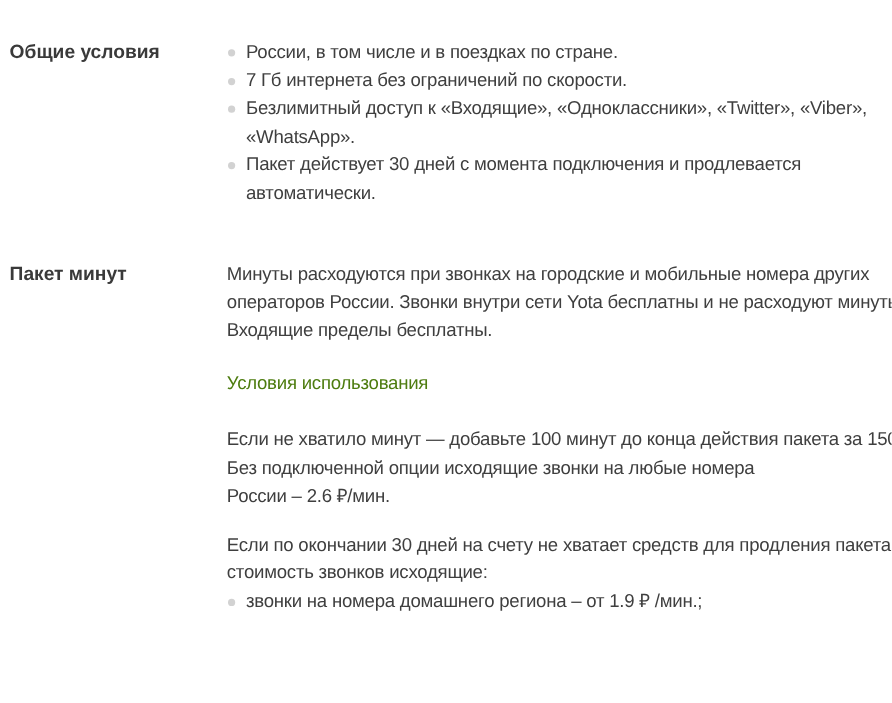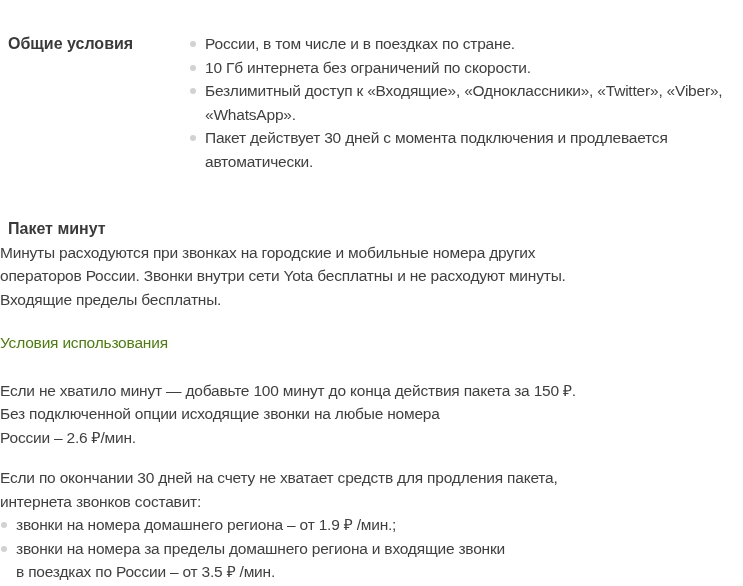--- a/index.html
+++ b/index.html
@@ -36,41 +36,41 @@
   .line { white-space:nowrap; }
   ul.dots { list-style:none; }
   ul.dots li { position:relative; padding-left:16px; }
   .dot {
     position:absolute;
     left:1px; top:9px;
     width:6px; height:6px;
     border-radius:50%;
     background:#d2d2d2;
   }
-  .section-minutes { margin-top:44px;flex-direction:column; }
+  .section-minutes { margin-top:44px; }
   .subheading { color:#4d7c0f; margin-top:20px; }
   .para-add { margin-top:24px; }
   .para-renew { margin-top:17px; }
 </style>
 </head>
 <body>
 
 <div class="page">
 
   <div class="row">
     <div class="row-label">Общие условия</div>
     <div class="row-content">
       <ul class="dots">
         <li>
           <span class="dot"></span>
           <div class="line">России, в том числе и в поездках по стране.</div>
         </li>
         <li>
           <span class="dot"></span>
-          <div class="line">10 Гб интернета без ограничений по скорости.</div>
+          <div class="line">7 Гб интернета без ограничений по скорости.</div>
         </li>
         <li>
           <span class="dot"></span>
           <div class="line">Безлимитный доступ к «Входящие», «Одноклассники», «Twitter», «Viber»,</div>
           <div class="line">«WhatsApp».</div>
         </li>
         <li>
           <span class="dot"></span>
           <div class="line">Пакет действует 30 дней с момента подключения и продлевается</div>
           <div class="line">автоматически.</div>
@@ -92,31 +92,26 @@
       <div class="subheading line">Условия использования</div>
 
       <div class="para-add">
         <div class="line">Если не хватило минут — добавьте 100 минут до конца действия пакета за 150 ₽.</div>
         <div class="line">Без подключенной опции исходящие звонки на любые номера</div>
         <div class="line">России – 2.6 ₽/мин.</div>
       </div>
 
       <div class="para-renew">
         <div class="line">Если по окончании 30 дней на счету не хватает средств для продления пакета,</div>
-        <div class="line">интернета звонков составит:</div>
+        <div class="line">стоимость звонков исходящие:</div>
       </div>
 
       <ul class="dots">
         <li>
           <span class="dot"></span>
           <div class="line">звонки на номера домашнего региона – от 1.9 ₽ /мин.;</div>
-        </li>
-        <li>
-          <span class="dot"></span>
-          <div class="line">звонки на номера за пределы домашнего региона и входящие звонки</div>
-          <div class="line">в поездках по России – от 3.5 ₽ /мин.</div>
         </li>
       </ul>
 
     </div>
   </div>
 
 </div>
 
 </body></html>

